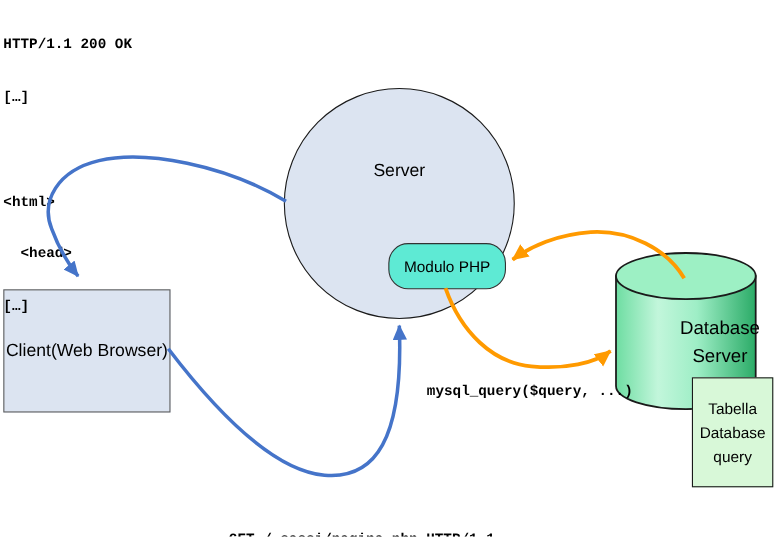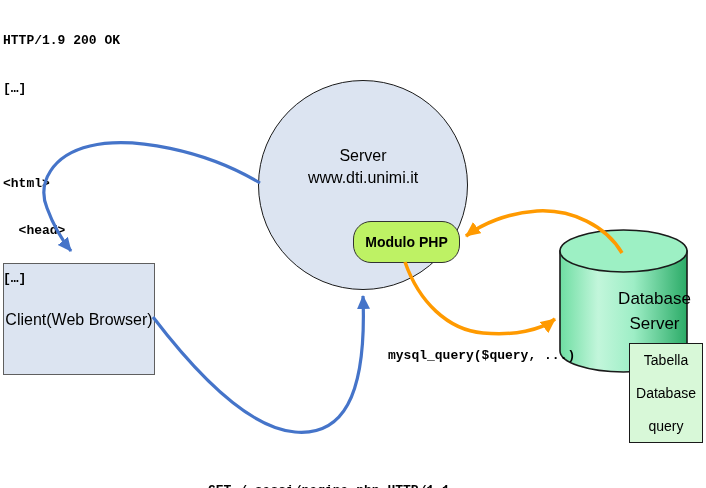--- a/index.html
+++ b/index.html
@@ -41,48 +41,47 @@
   .db-svg{position:absolute;left:0;top:0;z-index:2;pointer-events:none;}
   .db-label{
     position:absolute;left:560px;top:286px;width:127px;text-align:center;
     font-size:17px;line-height:25px;z-index:3;padding-left:31px;
   }
 
   .table-box{
     left:629px;top:343px;width:74px;height:100px;
     border:1.5px solid #1a1a1a;z-index:3;
     display:flex;flex-direction:column;align-items:center;justify-content:center;
-    font-size:14px;line-height:22px;text-align:center;gap:11px;
+    font-size:14px;line-height:22px;text-align:center;
   }
 
   .fetch-label{position:absolute;left:433px;top:191px;z-index:5;}
   .query-label{position:absolute;left:388px;top:348px;z-index:5;}
   .request-block{position:absolute;left:208px;top:452px;z-index:5;}
   .request-block .code-line{height:17.5px;line-height:17.5px;}
 
   .arrows-svg{position:absolute;left:0;top:0;z-index:6;pointer-events:none;}
 </style>
 </head>
 <body>
 
 <div id="stage">
 
   <div class="code-block mono">
-    <div class="code-line">HTTP/1.9 200 OK</div>
+    <div class="code-line">HTTP/1.1 200 OK</div>
     <div class="code-line">[…]</div>
     <div class="code-line"></div>
     <div class="code-line">&lt;html&gt;</div>
     <div class="code-line">  &lt;head&gt;</div>
     <div class="code-line">[…]</div>
   </div>
 
   <div class="shape server-circle" style="background-color: rgb(220, 228, 241);"></div>
   <div class="server-label">
     <div>Server</div>
-    <div>www.dti.unimi.it</div>
   </div>
 
   <div class="shape client-box" style="background-color: rgb(220, 228, 241);">
     <div>Client</div>
     <div>(Web Browser)</div>
   </div>
 
   <svg class="db-svg" width="706" height="488" viewBox="0 0 706 488">
     <defs>
       <linearGradient id="cylGrad" x1="0" y1="0" x2="1" y2="0">
@@ -99,21 +98,21 @@
     <div>Database</div>
     <div>Server</div>
   </div>
 
   <div class="shape table-box" style="background-color: rgb(216, 248, 216);">
     <div>Tabella</div>
     <div>Database</div>
     <div>query</div>
   </div>
 
-  <div class="shape php-box" style="background-color: #bef264; font-weight: bold;">
+  <div class="shape php-box" style="background-color: #5eead4;">
     <span>Modulo PHP</span>
   </div>
 
   <div class="query-label mono">mysql_query($query, ...)</div>
 
   <div class="request-block mono">
     <div class="code-line">GET /~sassi/pagina.php HTTP/1.1</div>
     
   </div>
 

